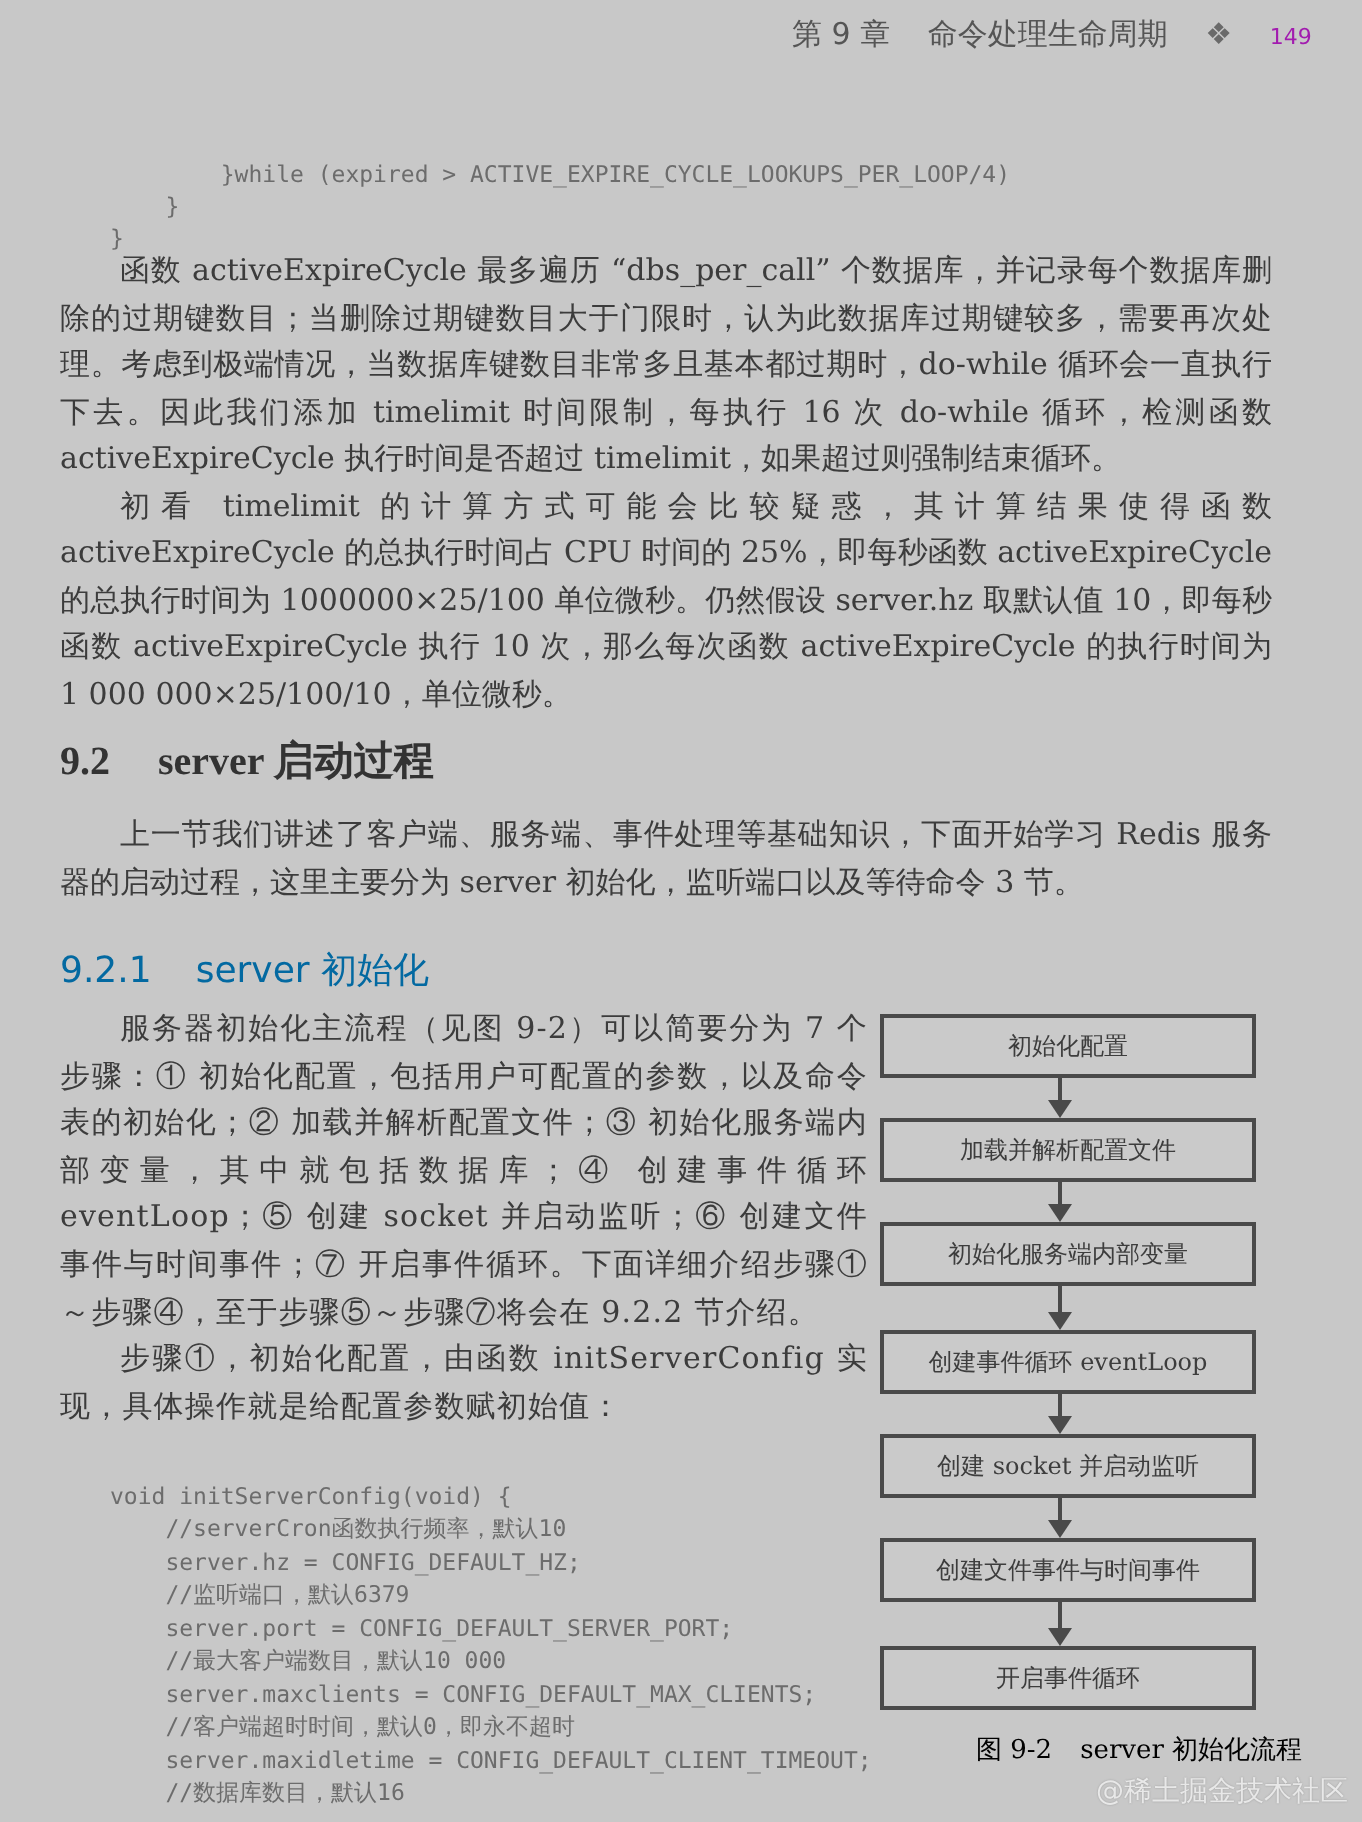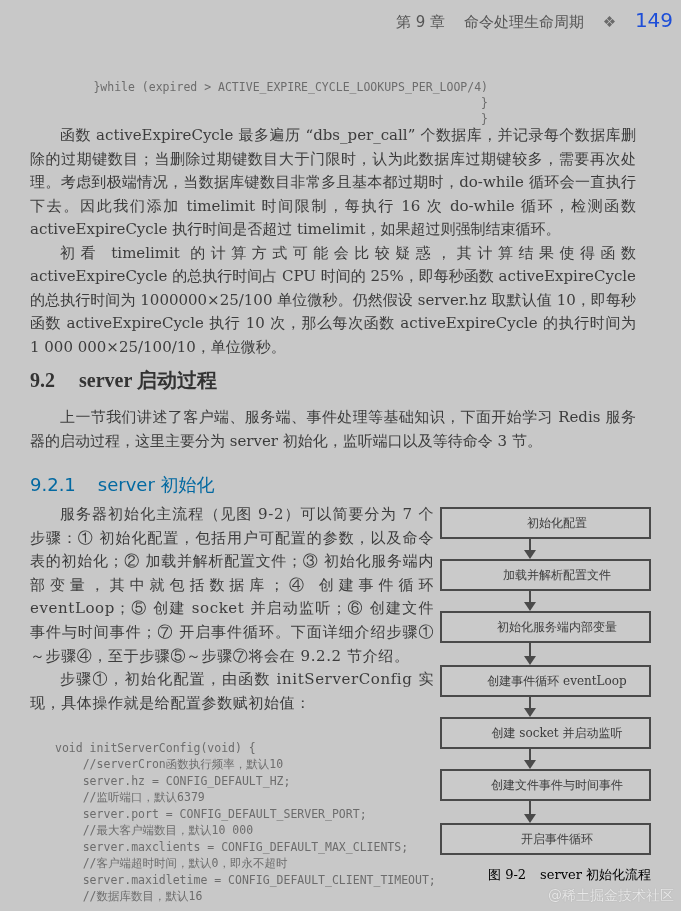--- a/index.html
+++ b/index.html
@@ -5,49 +5,49 @@
   html, body { margin:0; padding:0; }
   body {
     width:681px; height:911px; background:#c8c8c8; position:relative; overflow:hidden;
     font-family:"DejaVu Serif","Liberation Serif",serif; color:#3a3a3a;
   }
   .hdr { position:absolute; top:8px; left:396px; font-family:"DejaVu Sans","Liberation Sans",sans-serif; font-size:15px; color:#555; white-space:nowrap; }
   .hdr span { display:inline-block; }
   .hdr .chap { margin-right:14px; }
   .hdr .title { margin-right:14px;text-align:center; }
   .hdr .orn { font-size:15px; color:#6a6a6a; margin-right:14px; }
-  .hdr .pg { font-size:20px; color:#1d4ed8; }
+  .hdr .pg { font-size:11px; color:#a21caf; }
   .code { position:absolute; font-family:"DejaVu Sans Mono","Liberation Mono",monospace; font-size:11.5px; color:#6c6c6c; white-space:pre; line-height:16.5px; }
   .para { position:absolute; left:30px; width:606px; font-size:15px; line-height:23.5px; color:#3c3c3c; text-align:justify; }
   .para p { margin:0; text-indent:2em; }
   .h2 { position:absolute; left:30px; top:367px; font-size:20px; font-weight:bold; color:#333; font-family:"Liberation Serif","DejaVu Serif",serif; }
   .h2 .num { margin-right:24px; }
   .h3 { position:absolute; left:30px; top:473px; font-size:18px; color:#0369a1; font-family:"DejaVu Sans","Liberation Sans",sans-serif; }
   .h3 .num { margin-right:22px; }
   .lpara { position:absolute; left:30px; width:404px; font-size:15px; line-height:23.6px; color:#3c3c3c; text-align:justify; letter-spacing:0.6px; }
   .lpara p { margin:0; text-indent:2em; }
   .flow { position:absolute; left:440px; top:500px; width:190px; }
-  .box { position:absolute; left:0; width:184px; height:28px; border:2px solid #4a4a4a; background:#cacaca; font-size:12px; color:#3d3d3d; display:flex; align-items:center; justify-content:center; box-sizing:content-box;padding-left:23px; }
+  .box { position:absolute; left:0; width:184px; height:28px; border:2px solid #4a4a4a; background:#cacaca; font-size:12px; color:#3d3d3d; display:flex; align-items:center; justify-content:center; box-sizing:content-box; }
   .arrow { position:absolute; left:89px; width:2px; background:#4a4a4a; }
   .arrow::after { content:""; position:absolute; left:-5px; bottom:-2px; border-left:6px solid transparent; border-right:6px solid transparent; border-top:9px solid #4a4a4a; }
   .caption { position:absolute; left:452px; top:866px; font-size:13px; color:#000000;margin-left:36px; }
   .caption .fig { margin-right:14px; }
   .wm { position:absolute; left:548px; top:887px; font-family:"DejaVu Sans","Liberation Sans",sans-serif; font-size:14px; color:#e8e8e8; text-shadow:0 0 1px #999; }
 </style>
 </head>
 <body>
 
 <div class="hdr">
   <span class="chap">第 9 章</span>
   <span class="title">命令处理生命周期</span>
   <span class="orn">❖</span>
   <span class="pg">149</span>
 </div>
 
-<div class="code" style="left:38px; top:63px; line-height:16px;text-align:right;">
+<div class="code" style="left:55px; top:63px; line-height:16px;">
 <div>        }while (expired &gt; ACTIVE_EXPIRE_CYCLE_LOOKUPS_PER_LOOP/4)</div><div>    }</div><div>}</div>
 </div>
 
 <div class="para" style="top:124px;">
   <p>函数 activeExpireCycle 最多遍历 “dbs_per_call” 个数据库，并记录每个数据库删除的过期键数目；当删除过期键数目大于门限时，认为此数据库过期键较多，需要再次处理。考虑到极端情况，当数据库键数目非常多且基本都过期时，do-while 循环会一直执行下去。因此我们添加 timelimit 时间限制，每执行 16 次 do-while 循环，检测函数 activeExpireCycle 执行时间是否超过 timelimit，如果超过则强制结束循环。</p>
   <p>初看 timelimit 的计算方式可能会比较疑惑，其计算结果使得函数 activeExpireCycle 的总执行时间占 CPU 时间的 25%，即每秒函数 activeExpireCycle 的总执行时间为 1000000×25/100 单位微秒。仍然假设 server.hz 取默认值 10，即每秒函数 activeExpireCycle 执行 10 次，那么每次函数 activeExpireCycle 的执行时间为 1 000 000×25/100/10，单位微秒。</p>
 </div>
 
 <div class="h2">
   <span class="num">9.2</span><span>server 启动过程</span>

